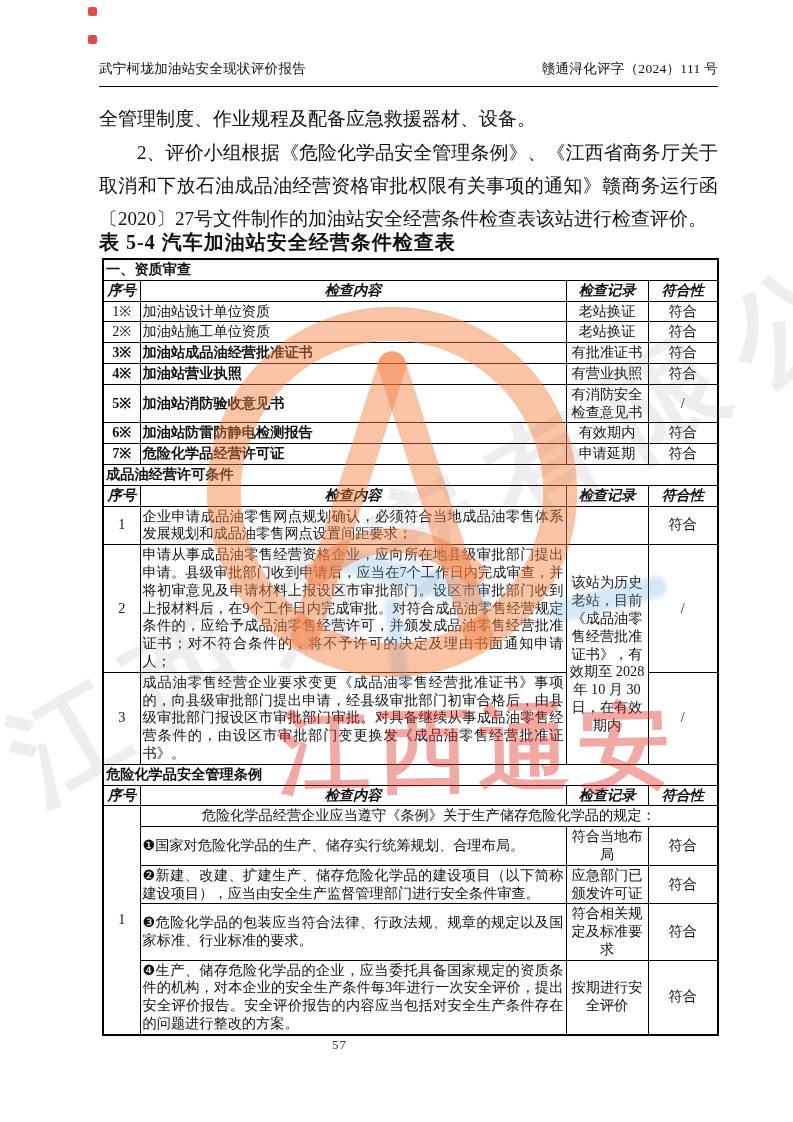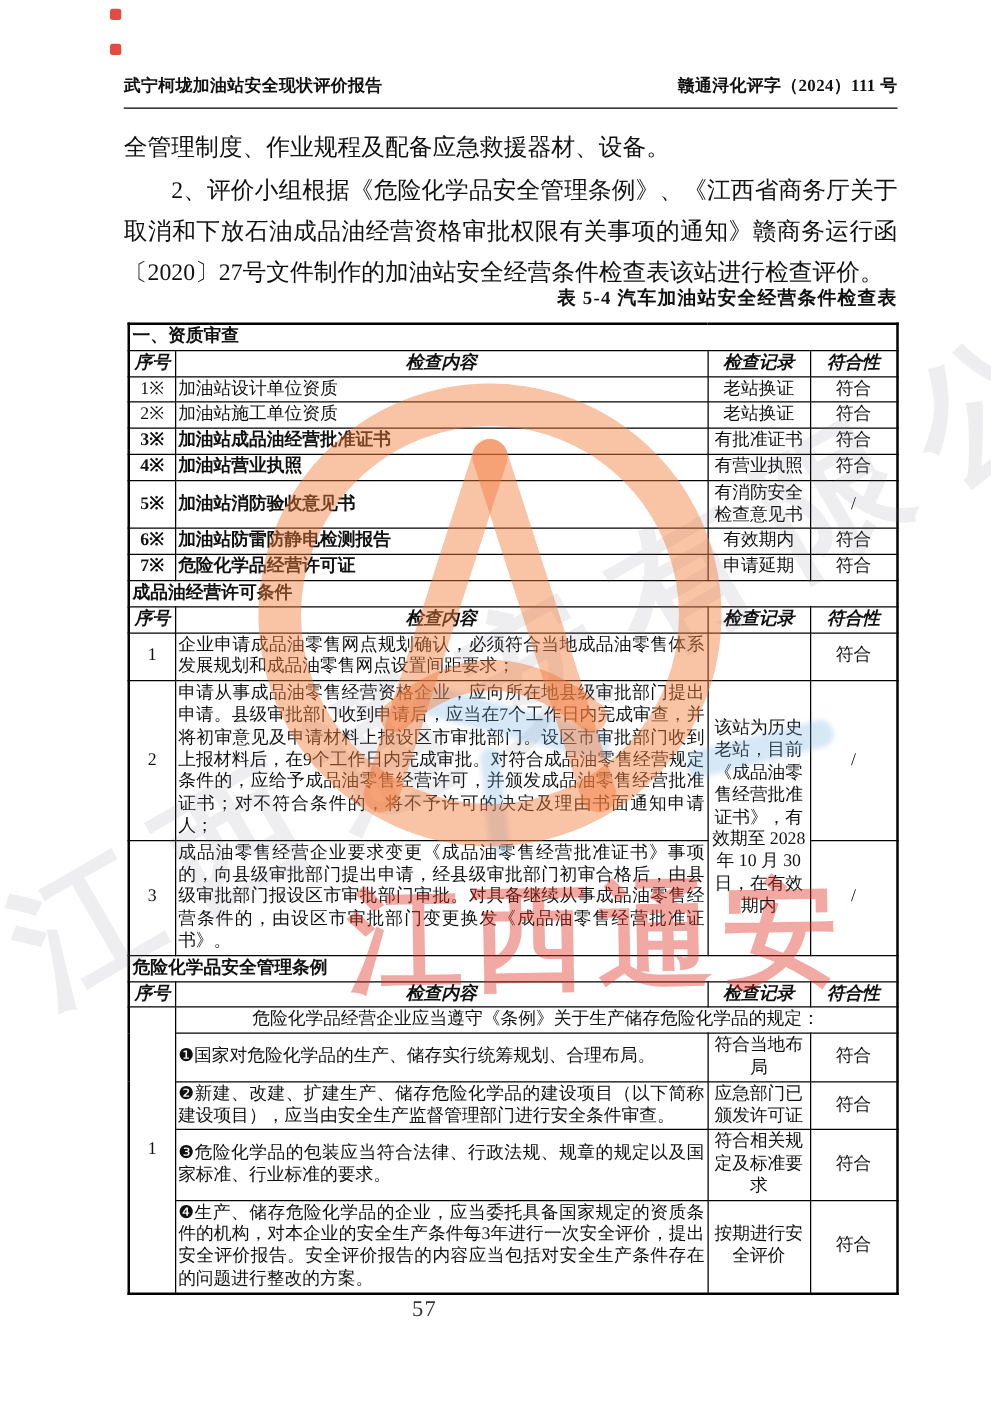--- a/index.html
+++ b/index.html
@@ -3,45 +3,45 @@
 <meta charset="utf-8">
 <style>
   html,body{margin:0;padding:0;}
   body{
     width:793px;height:1122px;position:relative;overflow:hidden;background:#ffffff;
     font-family:"Liberation Serif","DejaVu Serif",serif;color:#111;
   }
   .content{position:absolute;left:99px;top:0;width:619px;}
   
   .runhead{position:absolute;top:60px;left:0;width:619px;display:flex;justify-content:space-between;
-    font-size:13.5px;font-weight:bold;letter-spacing:.3px;}
+    font-size:13.5px;font-weight:normal;letter-spacing:.3px;}
   .head-rule{position:absolute;top:86px;left:0;width:619px;border-bottom:1.6px solid #000;}
   
   .para{position:absolute;left:0;width:619px;font-size:19px;line-height:33px;text-align:justify;}
   .p1{top:102px;}
   .p2{top:136px;text-indent:2em;}
   
-  .tbl-title{position:absolute;top:229px;left:0;width:619px;text-align:right;
-    font-weight:bold;font-size:15px;letter-spacing:1px;}
+  .tbl-title{position:absolute;top:229px;left:0;width:619px;text-align:left;
+    font-weight:bold;font-size:20px;letter-spacing:1px;}
   
   table.chk{position:absolute;top:258px;left:3px;width:615px;border-collapse:collapse;
     border:2px solid #000;table-layout:fixed;}
   table.chk td{border:1px solid #000;vertical-align:middle;font-size:14.2px;line-height:17.8px;
     padding:1px 2px;word-break:break-all;}
   td.sec-title{font-weight:bold;text-align:left;font-size:15px;line-height:20px;padding:1px 0;}
   td.col-hdr{font-weight:bold;text-align:center;font-size:14.5px;line-height:19px;padding:1px 0;font-style:italic;}
   td.c-no{text-align:center;padding:1px 0;}
   td.c-content{text-align:justify;padding:2px 4px;}
   td.c-record{text-align:center;font-size:13px;line-height:17px;padding:1px 0;}
   td.c-comp{text-align:center;padding:1px 0;margin-left:16px;}
   td.b{font-weight:bold;}
   td.a-center{text-align:center;}
   
   .page-num{position:absolute;top:1037px;left:0;width:679px;text-align:center;
-    font-size:18px;color:#333;letter-spacing:1px;}
+    font-size:13px;color:#333;letter-spacing:1px;}
   
   .wm{position:absolute;pointer-events:none;}
   .wm-ring{left:203px;top:298px;width:378px;height:388px;z-index:5;}
   .wm-red{left:278px;top:688px;z-index:6;font-size:92px;font-weight:bold;
     color:rgba(223,49,38,0.42);letter-spacing:8px;white-space:nowrap;transform:rotate(-1deg);}
   .wm-diag{left:-40px;top:470px;width:900px;z-index:4;font-size:112px;font-weight:bold;
     color:rgba(115,115,128,0.12);letter-spacing:26px;white-space:nowrap;
     transform:rotate(-30deg);transform-origin:50% 50%;}
   .blue-frag{position:absolute;background:rgba(108,168,224,0.28);border-radius:10px;
     filter:blur(2px);z-index:4;pointer-events:none;}

